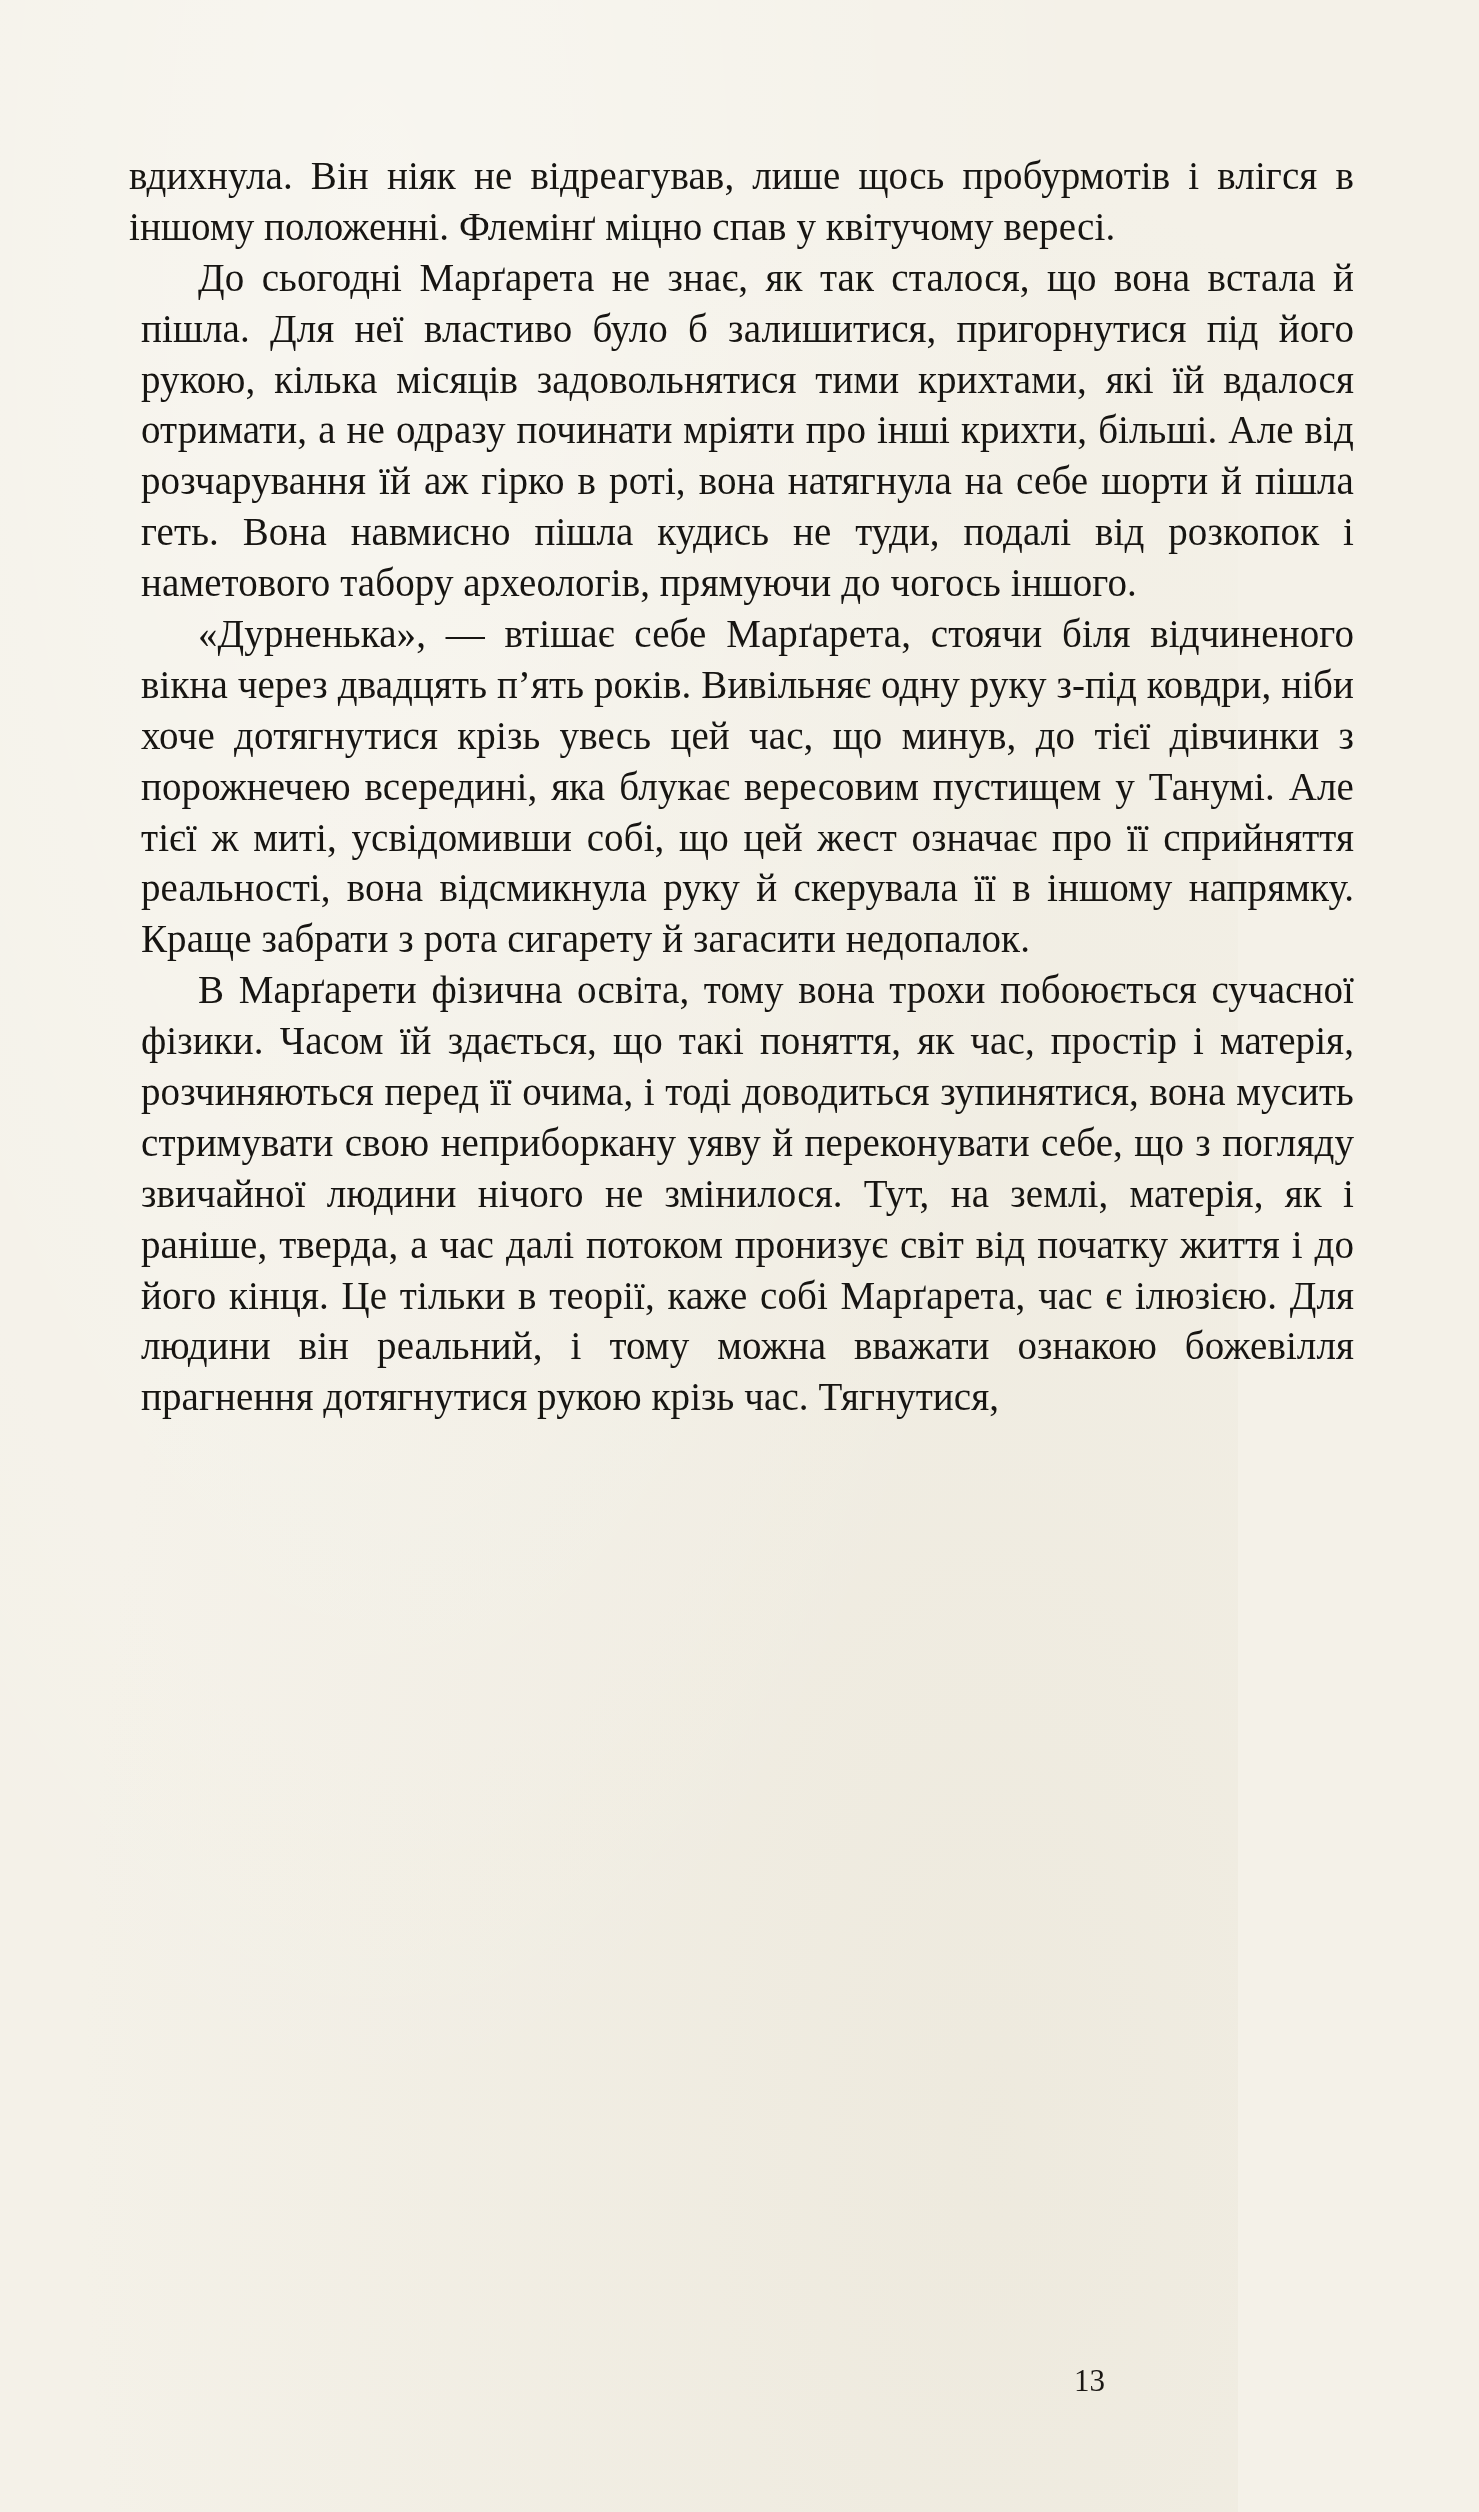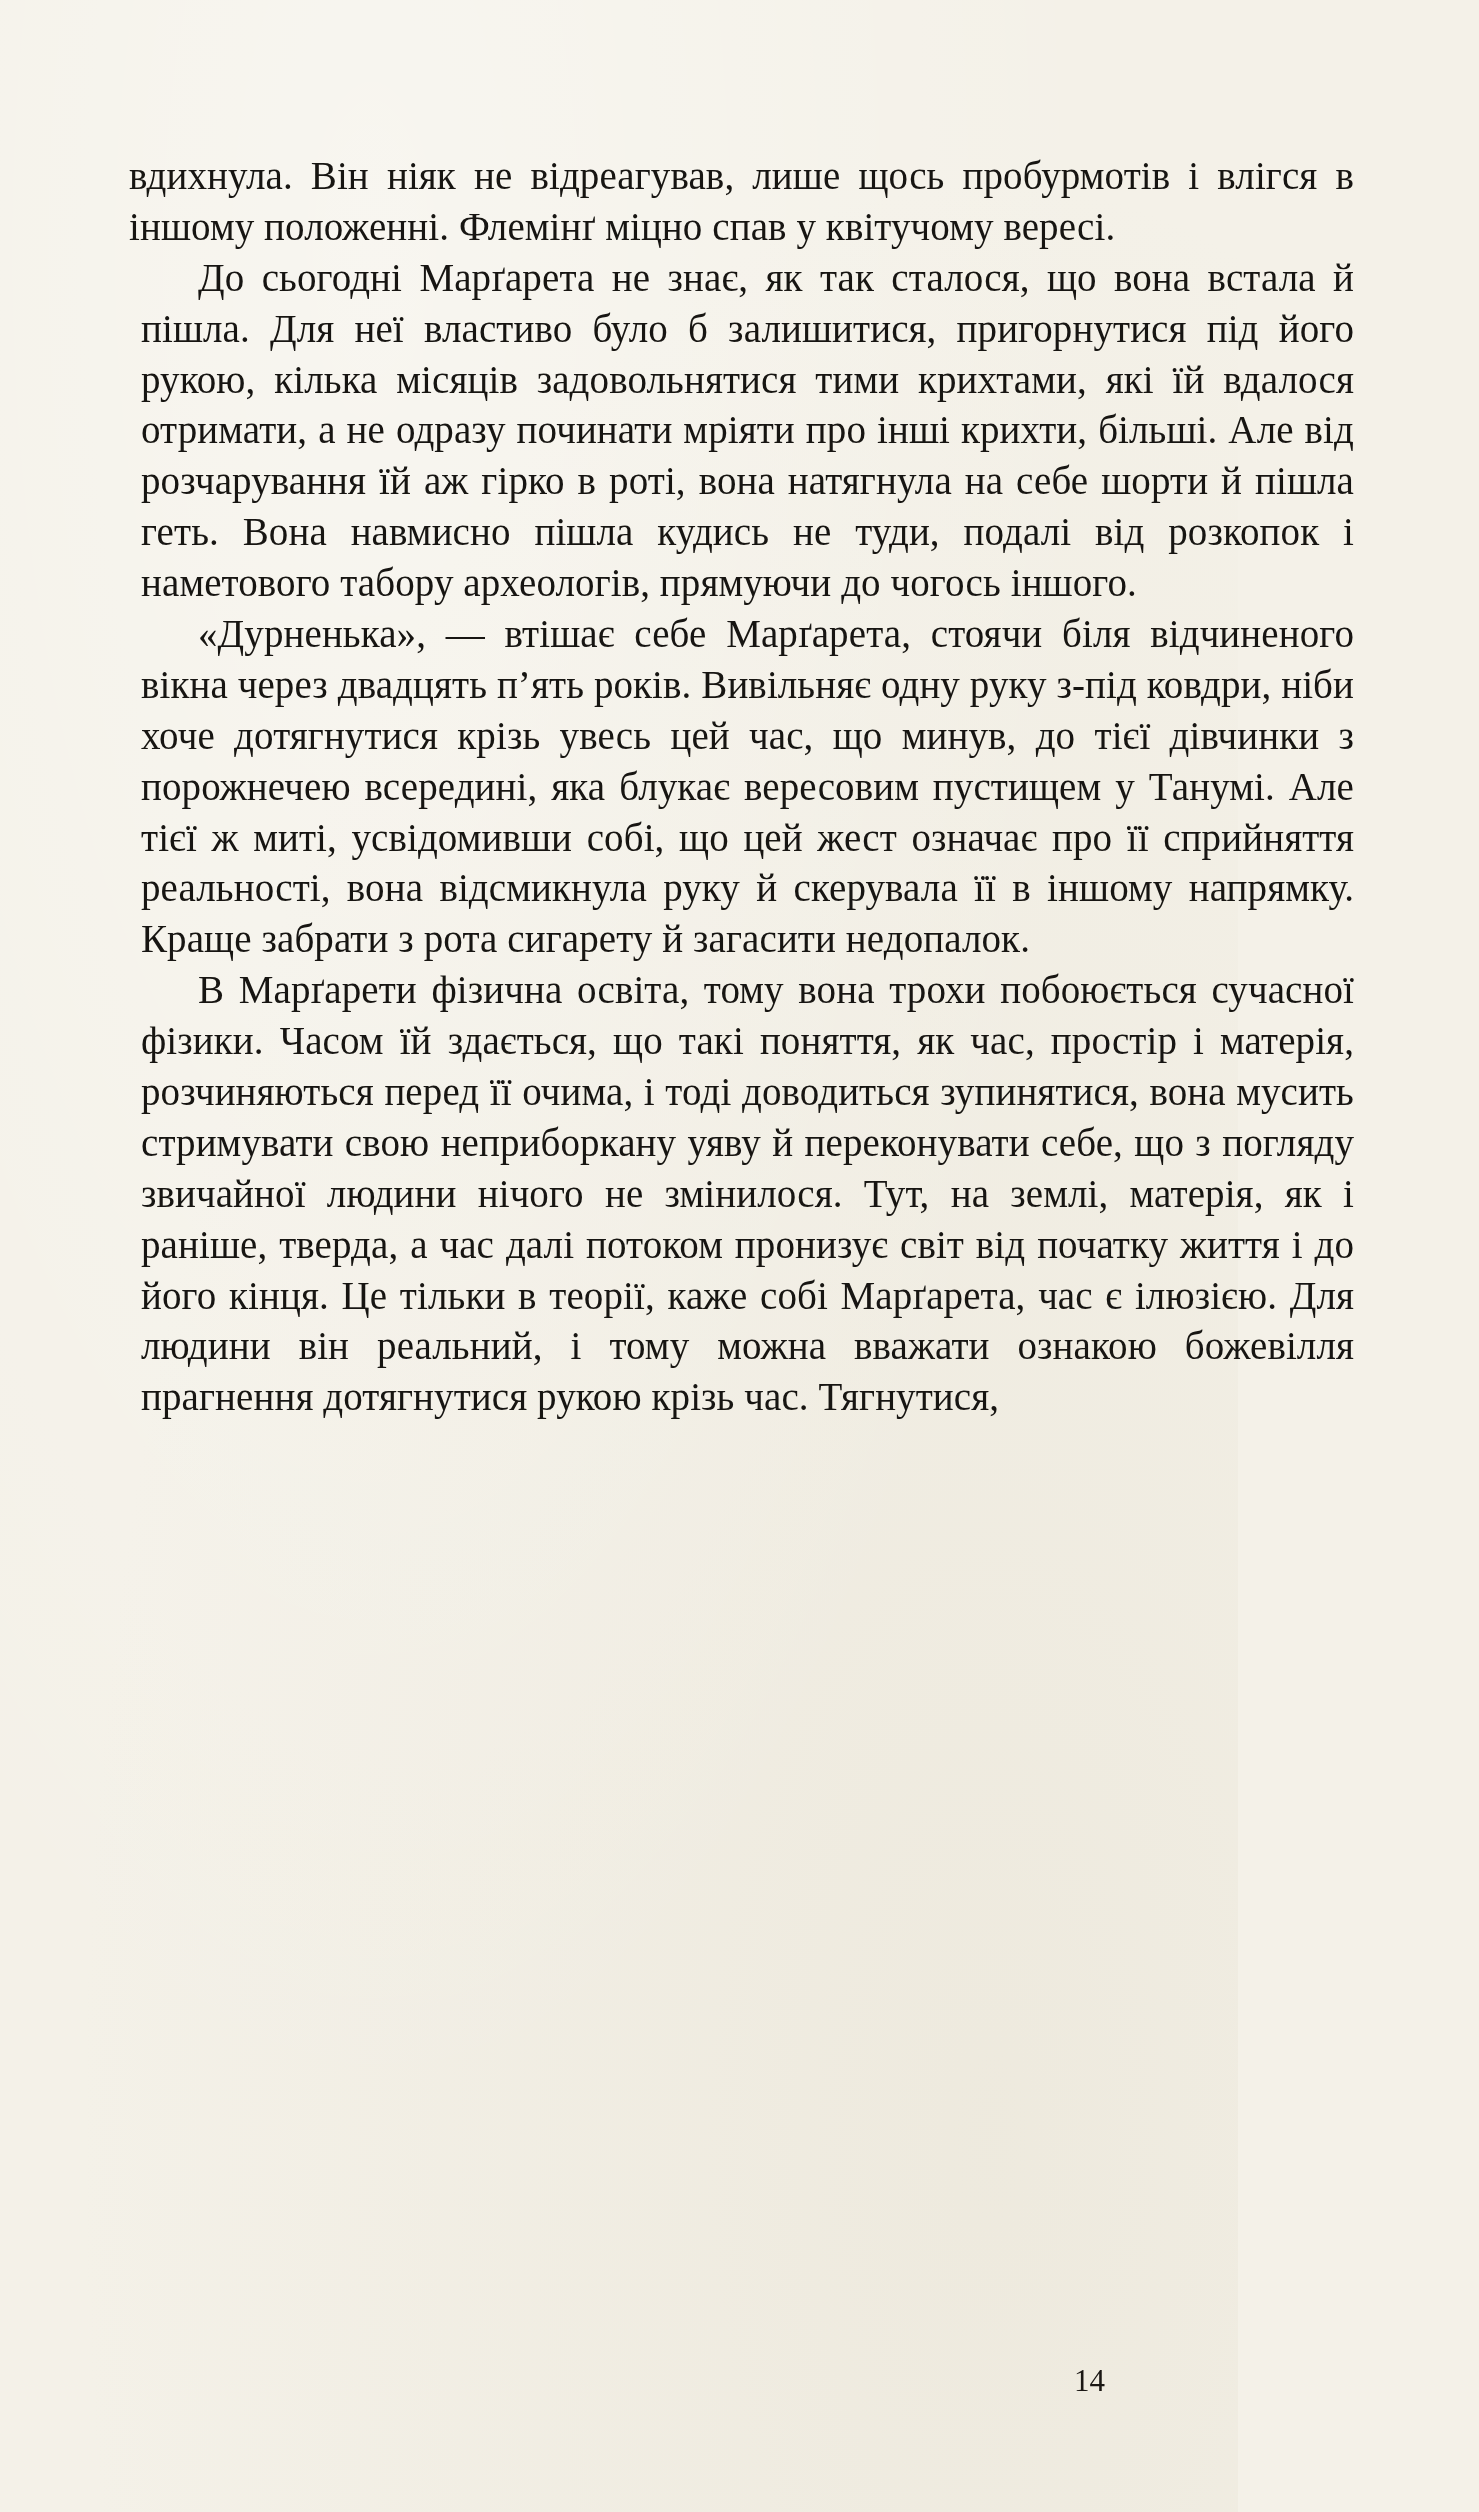--- a/index.html
+++ b/index.html
@@ -66,15 +66,15 @@
 <div class="page">
   <div class="paper-tint"></div>
 
   <div class="text-column">
     <p class="para">вдихнула. Він ніяк не відреагував, лише щось пробурмотів і влігся в іншому положенні. Флемінґ міцно спав у квітучому вересі.</p>
     <p class="para indent">До сьогодні Марґарета не знає, як так сталося, що вона встала й пішла. Для неї властиво було б залишитися, пригорнутися під його рукою, кілька місяців задовольнятися тими крихтами, які їй вдалося отримати, а не одразу починати мріяти про інші крихти, більші. Але від розчарування їй аж гірко в роті, вона натягнула на себе шорти й пішла геть. Вона навмисно пішла кудись не туди, подалі від розкопок і наметового табору археологів, прямуючи до чогось іншого.</p>
     <p class="para indent">«Дурненька», — втішає себе Марґарета, стоячи біля відчиненого вікна через двадцять п’ять років. Вивільняє одну руку з-під ковдри, ніби хоче дотягнутися крізь увесь цей час, що минув, до тієї дівчинки з порожнечею всередині, яка блукає вересовим пустищем у Танумі. Але тієї ж миті, усвідомивши собі, що цей жест означає про її сприйняття реальності, вона відсмикнула руку й скерувала її в іншому напрямку. Краще забрати з рота сигарету й загасити недопалок.</p>
     <p class="para indent">В Марґарети фізична освіта, тому вона трохи побоюється сучасної фізики. Часом їй здається, що такі поняття, як час, простір і матерія, розчиняються перед її очима, і тоді доводиться зупинятися, вона мусить стримувати свою неприборкану уяву й переконувати себе, що з погляду звичайної людини нічого не змінилося. Тут, на землі, матерія, як і раніше, тверда, а час далі потоком пронизує світ від початку життя і до його кінця. Це тільки в теорії, каже собі Марґарета, час є ілюзією. Для людини він реальний, і тому можна вважати ознакою божевілля прагнення дотягнутися рукою крізь час. Тягнутися,</p>
   </div>
 
-  <div class="page-number">14</div>
+  <div class="page-number">13</div>
 </div>
 
 
 </body></html>

